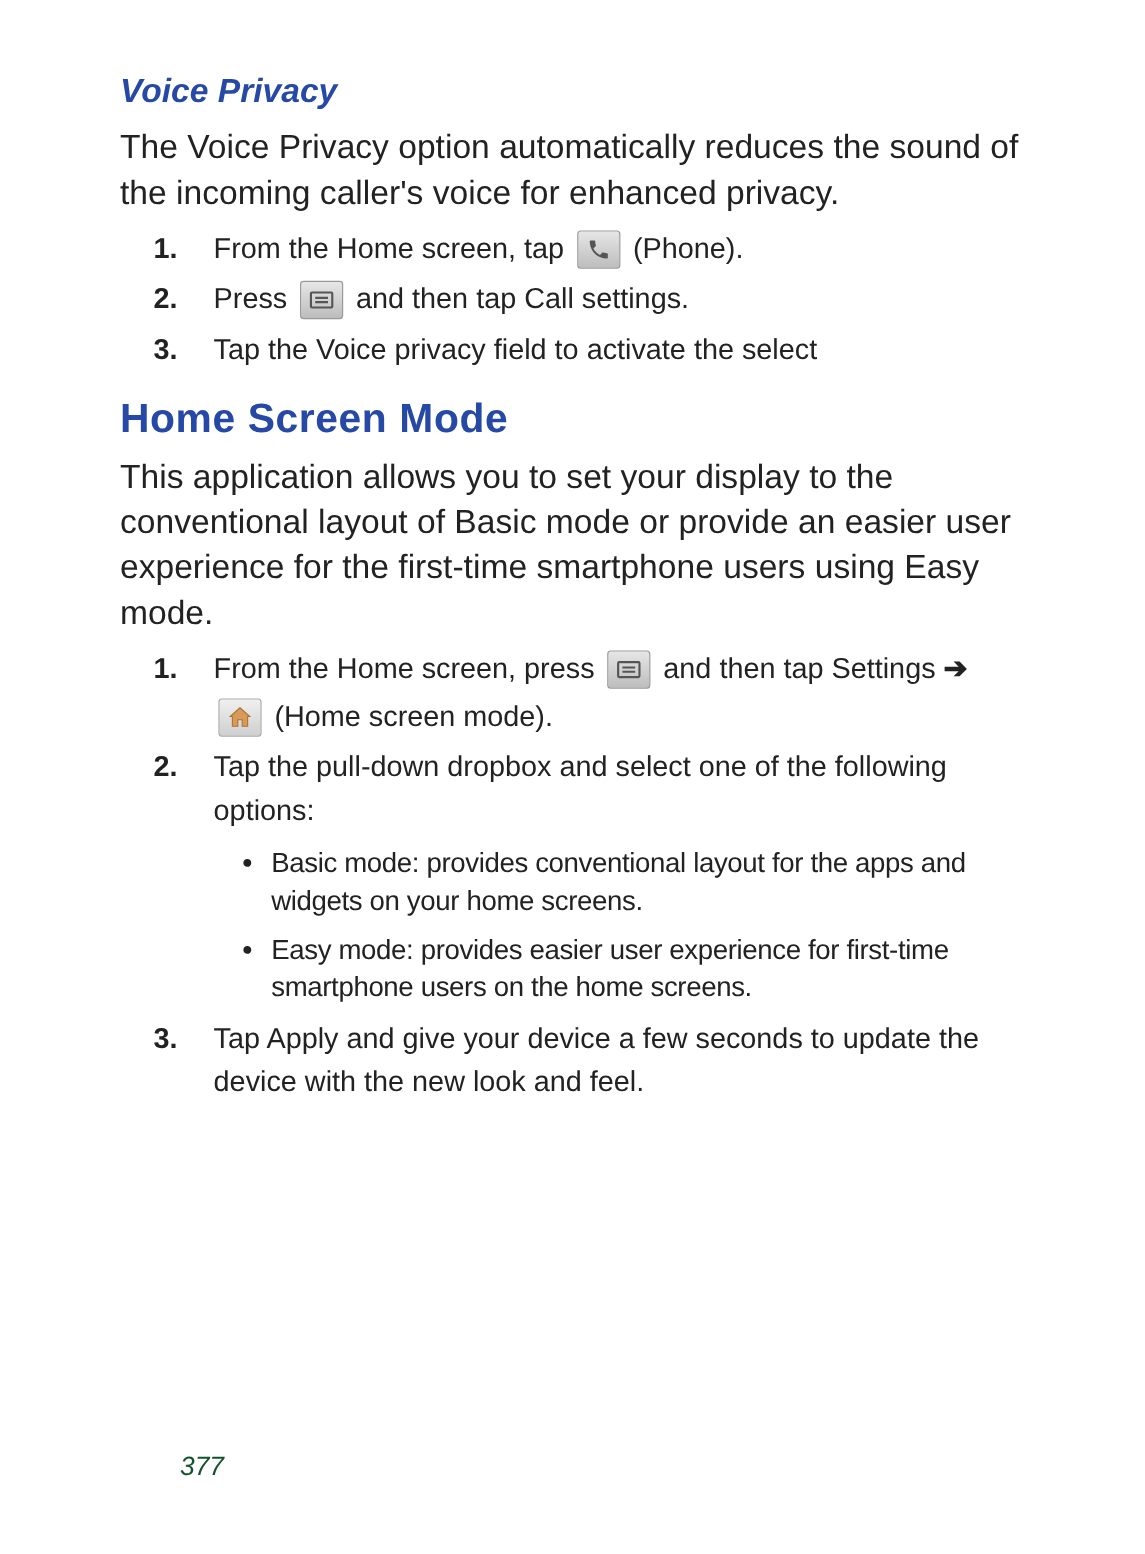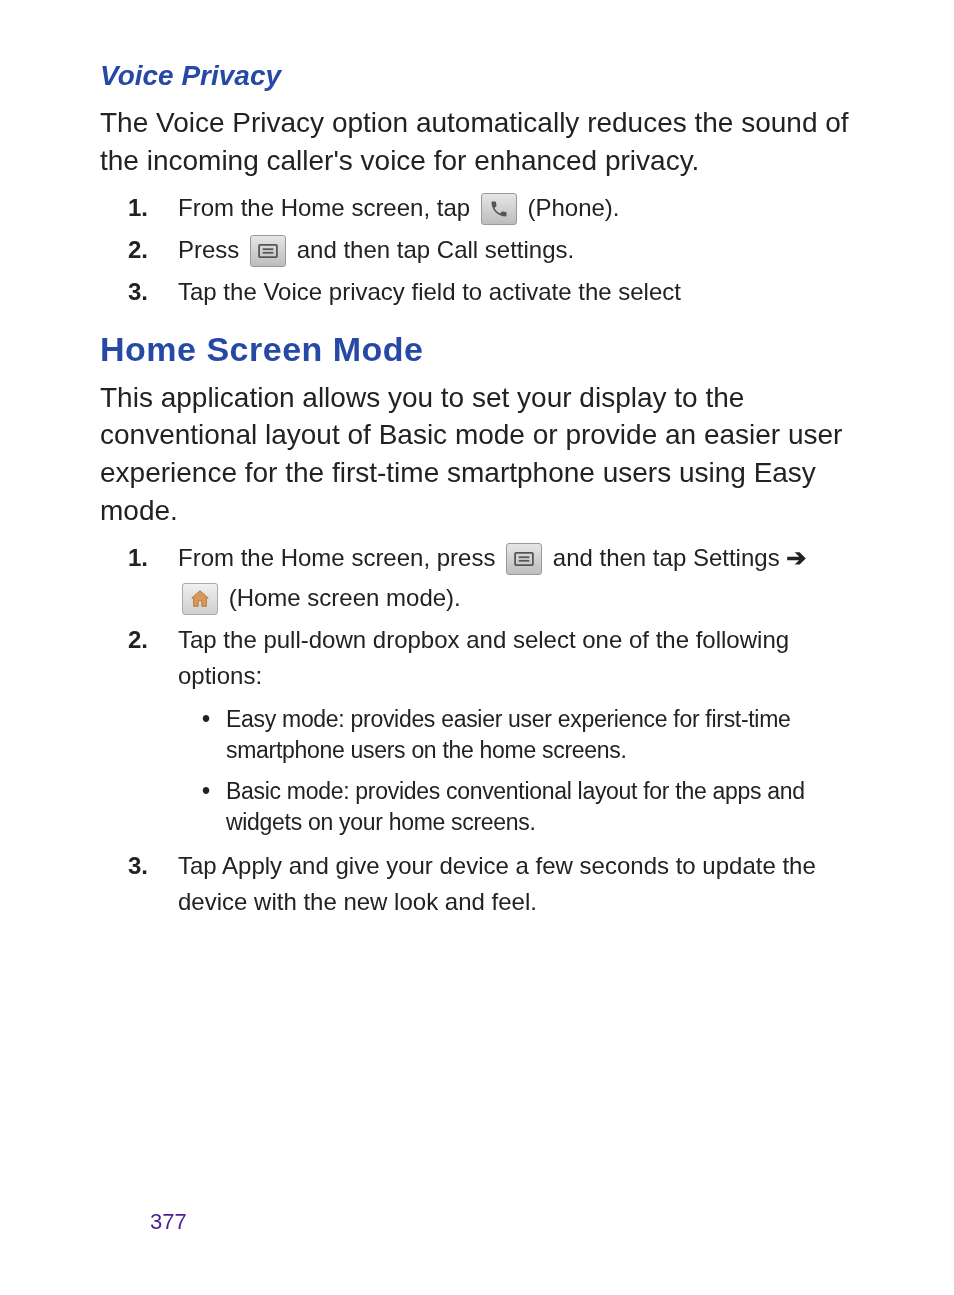--- a/index.html
+++ b/index.html
@@ -106,21 +106,22 @@
     margin: 0 4px;
   }
   .arrow {
     font-weight: bold;
   }
   .page-number {
     position: absolute;
     bottom: 60px;
     left: 150px;
     font-size: 22px;
-    color: #4c1d95;
+    color: #14532d;
+    font-style: italic;
   }
   .condensed {
     font-stretch: condensed;
     letter-spacing: -0.3px;
   }
 </style>
 </head>
 <body>
 
 <h3 class="subsection-title">Voice Privacy</h3>
@@ -181,25 +182,25 @@
           </svg>
       </span>
       <span> (</span><span class="bold">Home screen mode</span><span>).</span>
     </span>
   </li>
   <li>
     <span class="num">2.</span>
     <span>Tap the pull-down dropbox and select one of the following options:</span>
     <ul class="bullets">
       <li class="condensed">
+        <span class="bold">Basic mode</span><span>: provides conventional layout for the apps and widgets on your home screens.</span>
+      </li>
+      <li class="condensed">
         <span class="bold">Easy mode</span><span>: provides easier user experience for first-time smartphone users on the home screens.</span>
       </li>
-      <li class="condensed">
-        <span class="bold">Basic mode</span><span>: provides conventional layout for the apps and widgets on your home screens.</span>
-      </li>
     </ul>
   </li>
   <li>
     <span class="num">3.</span>
     <span>Tap </span><span class="bold">Apply</span><span> and give your device a few seconds to update the device with the new look and feel.</span>
   </li>
 </ol>
 
 <div class="page-number">377</div>
 

